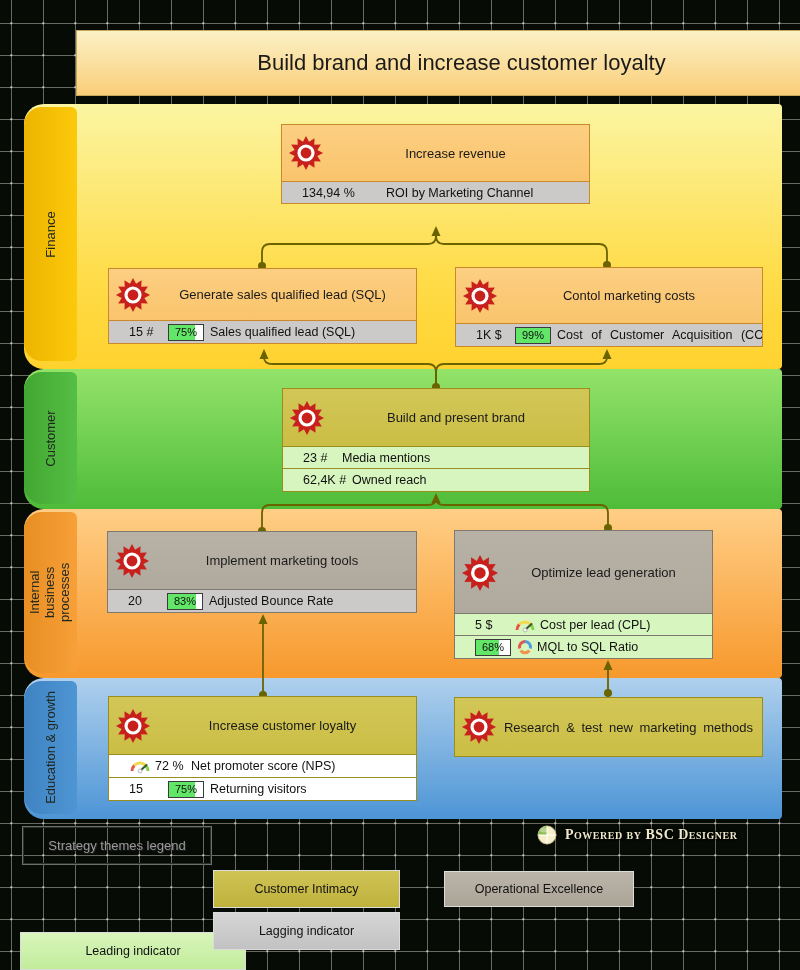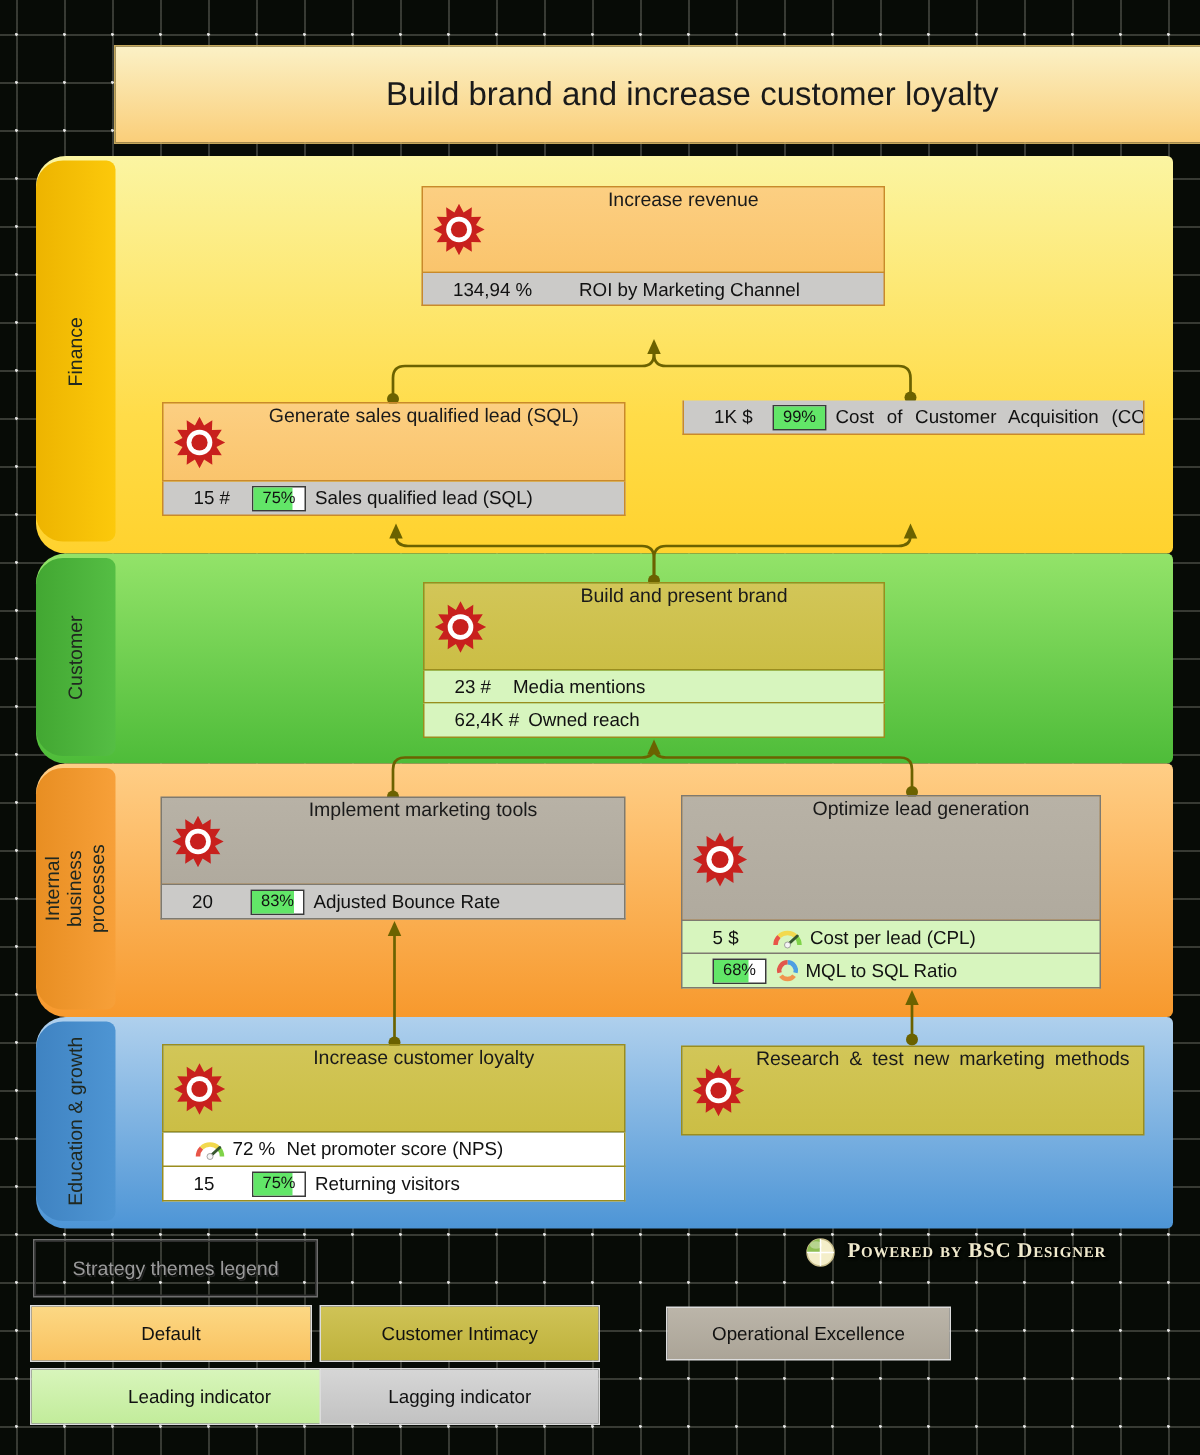--- a/index.html
+++ b/index.html
@@ -37,21 +37,21 @@
   .ptab-customer{top:372px; height:132px; background:linear-gradient(90deg,#42A732,#55BE44);}
   .ptab-internal{top:512px; height:161px; background:linear-gradient(90deg,#E88E22,#F7A039);}
   .ptab-education{top:681px; height:133px; background:linear-gradient(90deg,#3F83C2,#4E95D3);}
   .ptab-label{
     transform:rotate(-90deg); white-space:nowrap; font-size:13px; color:#202820;
   }
   .ptab-label.wrap2{white-space:normal; width:118px; text-align:center; line-height:1.15;}
   
   .node{background:#fff0;}
   .node-header{
-    position:relative; display:flex; 
+    position:relative; display:flex; align-items:center;
     padding-left:48px; padding-right:8px; box-sizing:border-box;
   }
   .node-title{flex:1; text-align:center; font-size:13px; color:#1a1a1a;}
   .gear{position:absolute; left:6px; top:50%; transform:translateY(-50%); width:36px; height:36px;}
   .theme-default .node-header{background:linear-gradient(180deg,#FCCF82,#FAC46C); border:1px solid #C9892B;}
   .theme-intimacy .node-header{background:linear-gradient(180deg,#D2C658,#CBBE45); border:1px solid #9A8D1E;}
   .theme-opex .node-header{background:linear-gradient(180deg,#B8B2A6,#B0AA9E); border:1px solid #7E7A70;}
   .ind-row{
     display:flex; align-items:center; box-sizing:border-box;
     padding-left:20px; font-size:12.5px; overflow:hidden; white-space:nowrap;
@@ -86,21 +86,21 @@
     display:flex; align-items:center; justify-content:center;
     font-size:13px; color:#9A9A9A; text-shadow:1px 1px 0 #222;
   }
   .legend-box{
     height:38px; display:flex; align-items:center; justify-content:center;
     font-size:12.5px; color:#111; border:1px solid #DCDCDC; box-sizing:border-box;
   }
   .lg-default{left:20px; top:870px; width:188px; background:linear-gradient(180deg,#FCD884,#F9C260);}
   .lg-intimacy{left:213px; top:870px; width:187px; background:linear-gradient(180deg,#CFC356,#BFB23C);}
   .lg-opex{left:408px; top:871px; width:190px; height:36px; background:linear-gradient(180deg,#BBB5A9,#ABA497);margin-left:36px;}
-  .lg-leading{left:20px; top:912px; width:226px; background:linear-gradient(180deg,#D8F5BB,#C2EC9B);}
+  .lg-leading{left:20px; top:932px; width:226px; background:linear-gradient(180deg,#D8F5BB,#C2EC9B);}
   .lg-lagging{left:213px; top:912px; width:187px; background:linear-gradient(180deg,#D6D6D6,#C2C2C2);}
   
   .powered{left:536px; top:823px; height:24px; display:flex; align-items:center; gap:7px;}
   .powered-text{
     font-family:"Liberation Serif", serif; font-variant:small-caps; font-weight:bold;
     font-size:14px; letter-spacing:.5px; color:#EFE9CC;
     text-shadow:1px 1px 1px rgba(0,0,0,.95), -1px -1px 1px rgba(0,0,0,.6), 0 0 3px rgba(0,0,0,.8);
   }
 </style>
 </head>
@@ -190,20 +190,30 @@
       <span class="val">15 #</span>
       <span class="badge">
         <span class="badge-fill" style="width: 75%;"></span>
         <span class="badge-label">75%</span>
       </span>
       <span class="ind-name">Sales qualified lead (SQL)</span>
     </div>
   </div>
 
   <div class="abs node theme-default" style="left:455px;top:267px;width:308px">
+    <div class="node-header" style="height:57px">
+      <span class="gear">
+        <svg viewBox="0 0 40 40" width="36" height="36">
+            <polygon fill="#C8201D" points="39,20 32.6,23.4 36.5,29.5 29.2,29.2 29.5,36.5 23.4,32.6 20,39 16.6,32.6 10.5,36.5 10.8,29.2 3.5,29.5 7.4,23.4 1,20 7.4,16.6 3.5,10.5 10.8,10.8 10.5,3.5 16.6,7.4 20,1 23.4,7.4 29.5,3.5 29.2,10.8 36.5,10.5 32.6,16.6"></polygon>
+            <circle cx="20" cy="20" r="9.5" fill="#FFFFFF"></circle>
+            <circle cx="20" cy="20" r="6" fill="#C8201D"></circle>
+          </svg>
+      </span>
+      <span class="node-title">Contol marketing costs</span>
+    </div>
     <div class="ind-row row-lagging" style="height:23px">
       <span class="val">1K $</span>
       <span class="badge">
         <span class="badge-fill" style="width: 99%;"></span>
         <span class="badge-label">99%</span>
       </span>
       <span class="ind-name wspace">Cost of Customer Acquisition (COC...</span>
     </div>
   </div>
 
@@ -242,21 +252,21 @@
     <div class="ind-row row-lagging" style="height:23px">
       <span class="val">20</span>
       <span class="badge">
         <span class="badge-fill" style="width: 83%;"></span>
         <span class="badge-label">83%</span>
       </span>
       <span class="ind-name">Adjusted Bounce Rate</span>
     </div>
   </div>
 
-  <div class="abs node theme-opex" style="left:454px;top:530px;width:280px">
+  <div class="abs node theme-opex" style="left:454px;top:530px;width:259px">
     <div class="node-header" style="height:84px">
       <span class="gear">
         <svg viewBox="0 0 40 40" width="38" height="38">
             <polygon fill="#C8201D" points="39,20 32.6,23.4 36.5,29.5 29.2,29.2 29.5,36.5 23.4,32.6 20,39 16.6,32.6 10.5,36.5 10.8,29.2 3.5,29.5 7.4,23.4 1,20 7.4,16.6 3.5,10.5 10.8,10.8 10.5,3.5 16.6,7.4 20,1 23.4,7.4 29.5,3.5 29.2,10.8 36.5,10.5 32.6,16.6"></polygon>
             <circle cx="20" cy="20" r="9.5" fill="#FFFFFF"></circle>
             <circle cx="20" cy="20" r="6" fill="#C8201D"></circle>
           </svg>
       </span>
       <span class="node-title">Optimize lead generation</span>
     </div>
@@ -331,23 +341,20 @@
             <circle cx="20" cy="20" r="9.5" fill="#FFFFFF"></circle>
             <circle cx="20" cy="20" r="6" fill="#C8201D"></circle>
           </svg>
       </span>
       <span class="node-title wspace" style="word-spacing:3px">Research &amp; test new marketing methods</span>
     </div>
   </div>
 
   <div class="abs legend-title-box">
     <span>Strategy themes legend</span>
-  </div>
-  <div class="abs legend-box lg-default">
-    <span>Default</span>
   </div>
   <div class="abs legend-box lg-intimacy">
     <span>Customer Intimacy</span>
   </div>
   <div class="abs legend-box lg-opex">
     <span>Operational Excellence</span>
   </div>
   <div class="abs legend-box lg-leading">
     <span>Leading indicator</span>
   </div>

